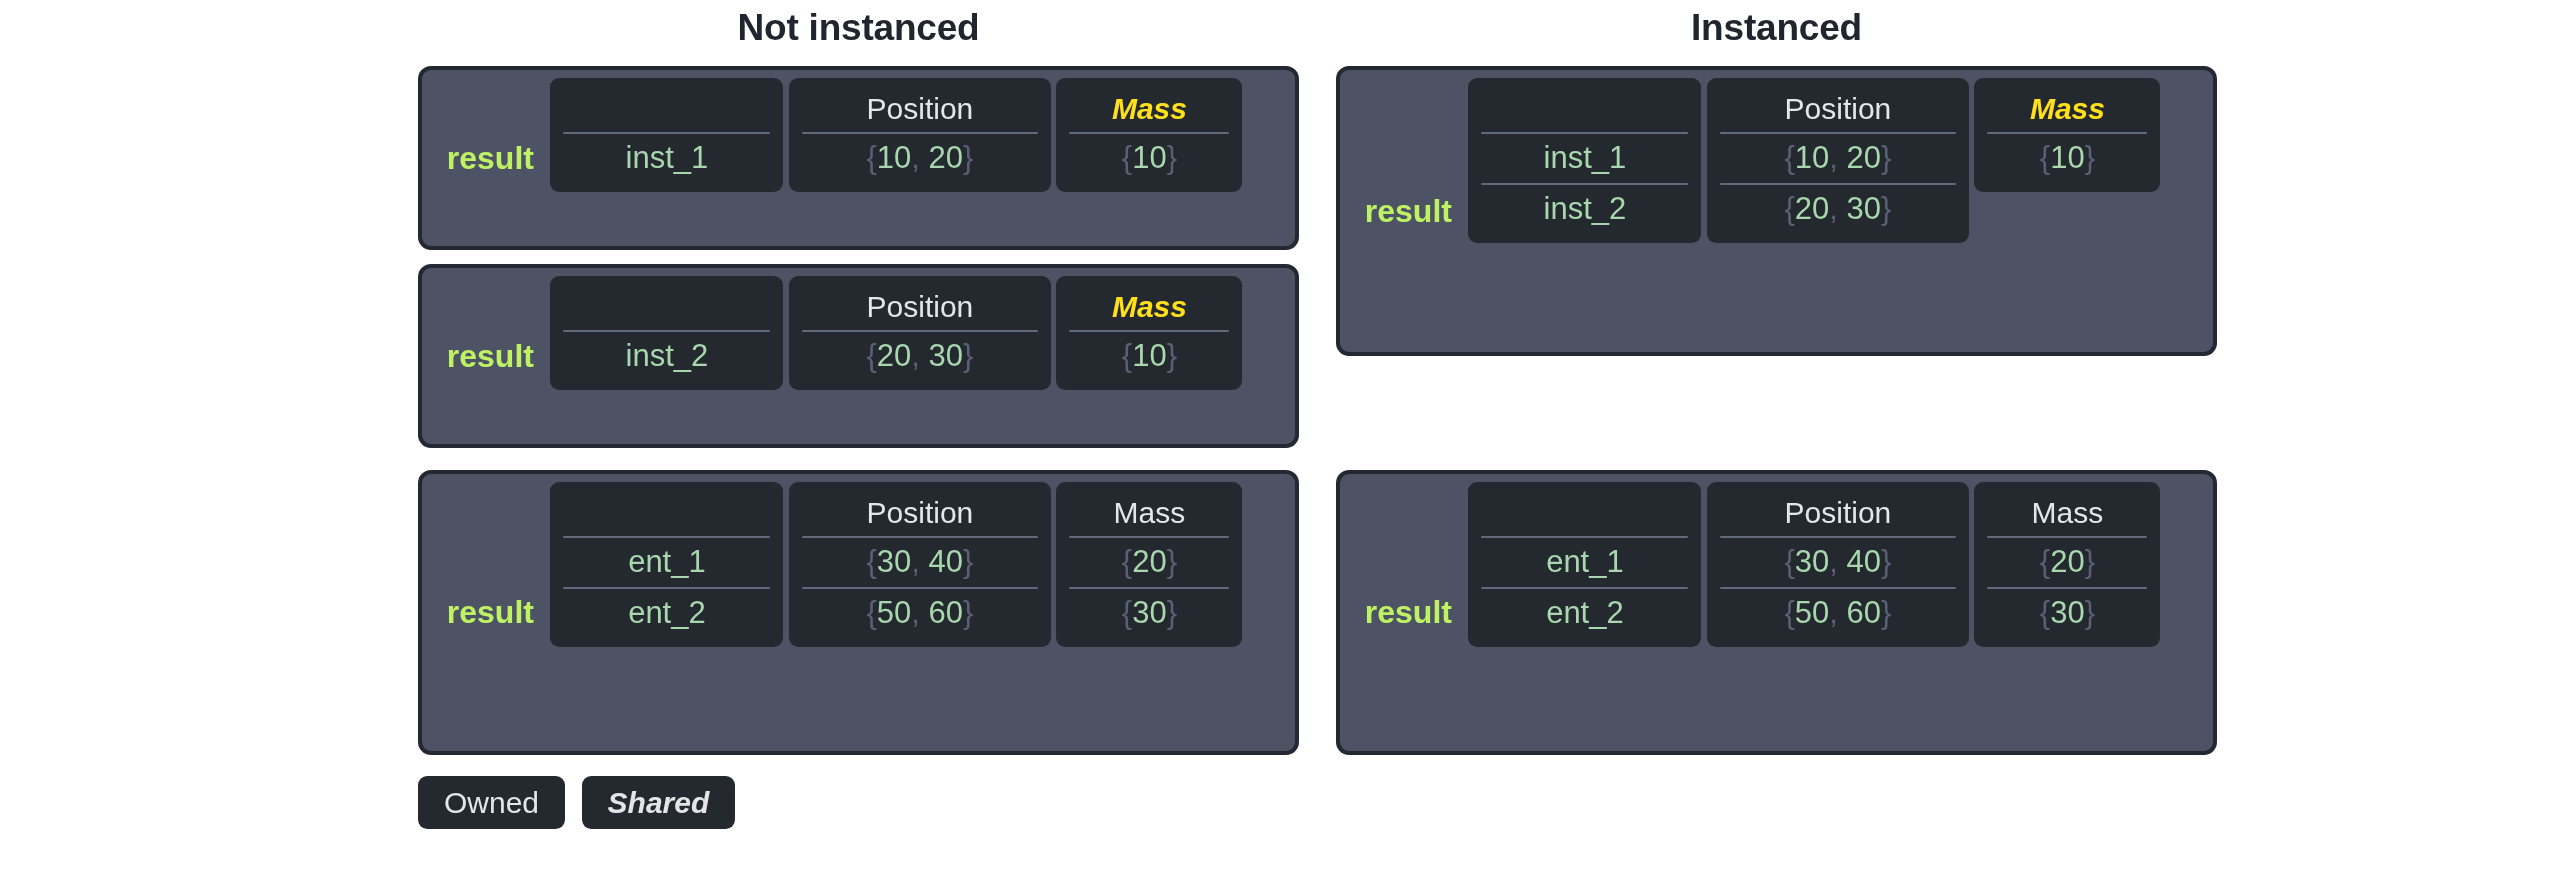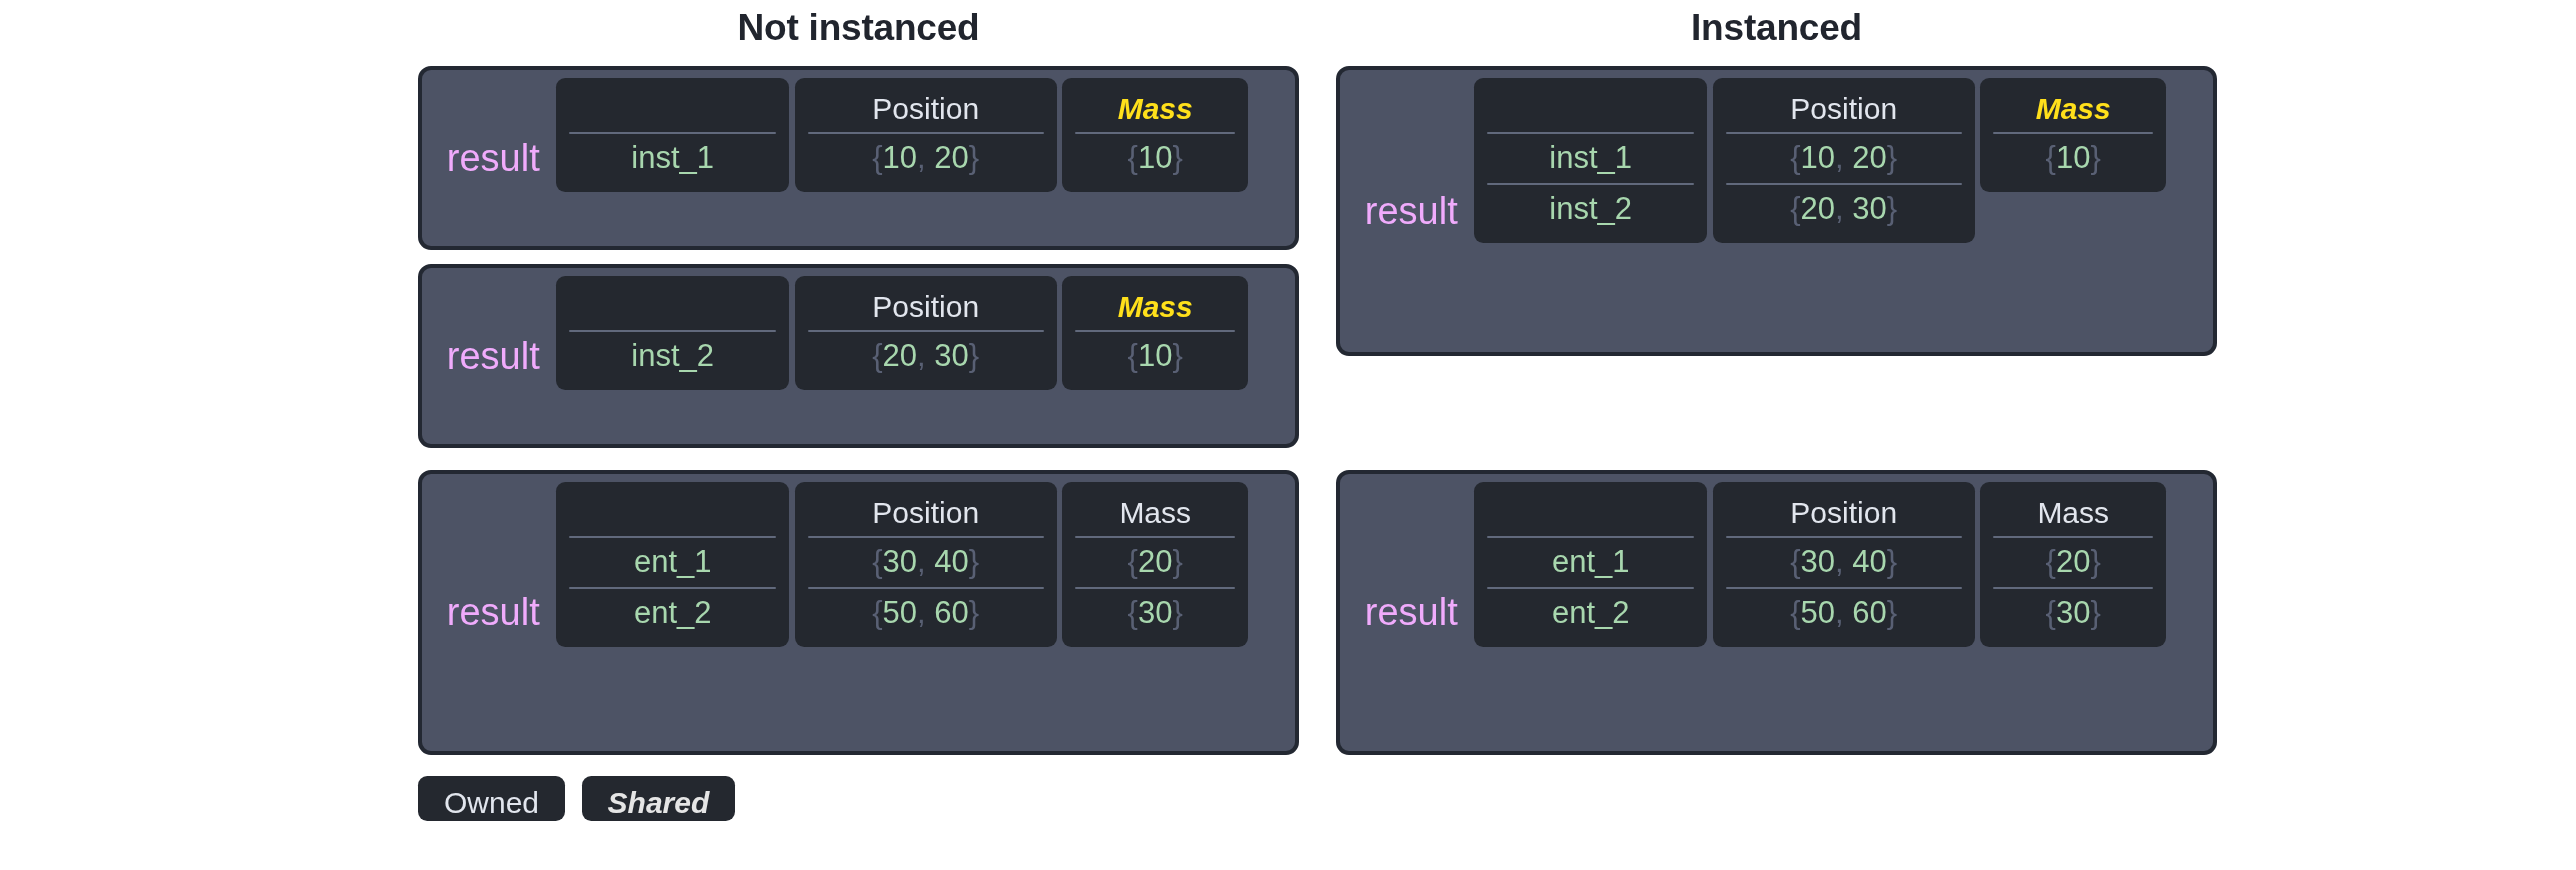--- a/index.html
+++ b/index.html
@@ -39,24 +39,25 @@
     display: flex;
     align-items: stretch;
     padding: 8.3px;
   }
 
   .panel-label {
     flex: 0 0 auto;
     display: flex;
     align-items: center;
     justify-content: center;
-    color: #f0abfc;
-    font-size: 38px;
+    color: #bef264;
+    font-size: 32px;
     padding: 0 16.5px;
     white-space: nowrap;
+    font-weight: bold;
   }
 
   .cols {
     flex: 1 1 auto;
     display: flex;
     align-items: flex-start;
     gap: 5.5px;
   }
 
   
@@ -129,21 +130,21 @@
     position: absolute;
     left: 418px;
     top: 776px;
     display: flex;
     gap: 16.5px;
   }
   .pill {
     background: #24282f;
     border-radius: 9.2px;
     padding: 0 26px;
-    height: 45px;
+    height: 53px;
     line-height: 53px;
     font-size: 30px;
     color: #e2e6ee;
     white-space: nowrap;
   }
   .pill.shared {
     color: #e5e5e5;
     font-style: italic;
     font-weight: bold;
   }

